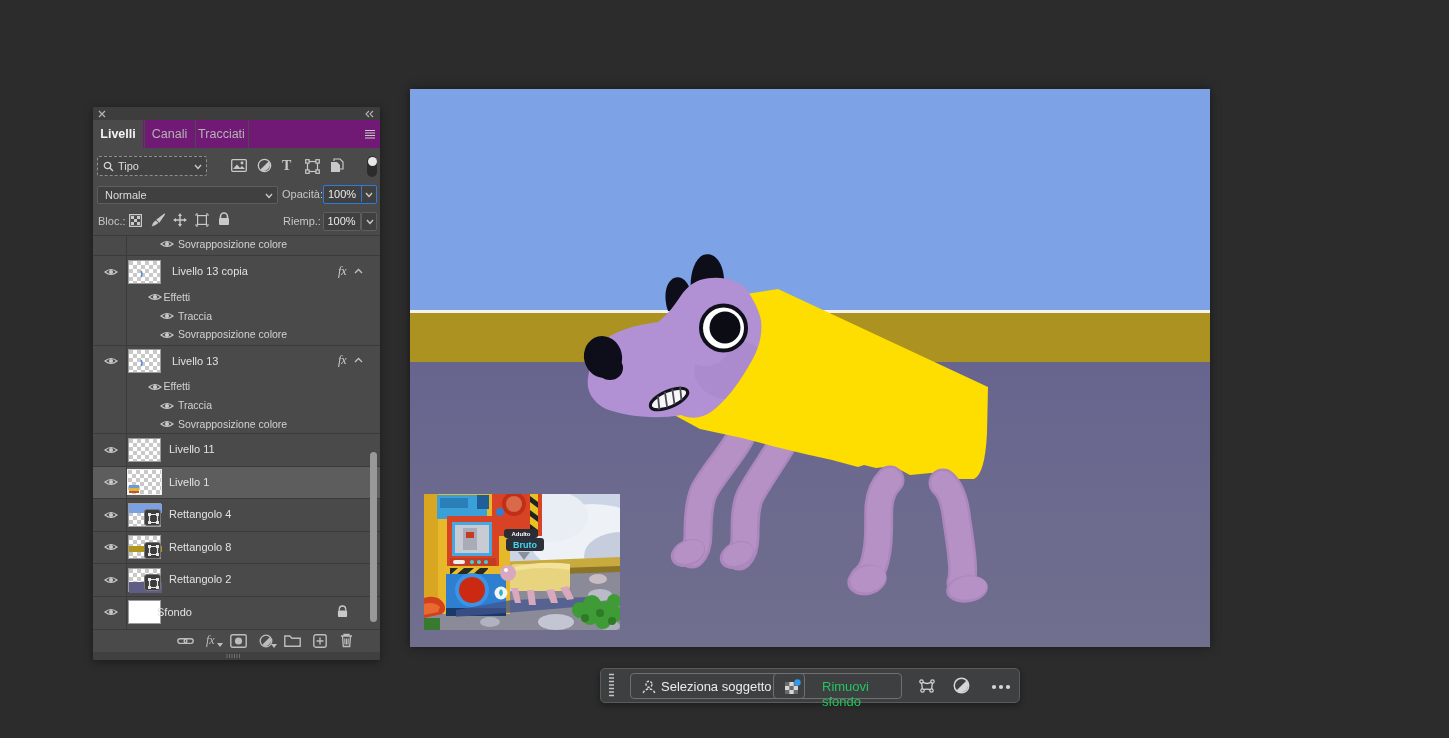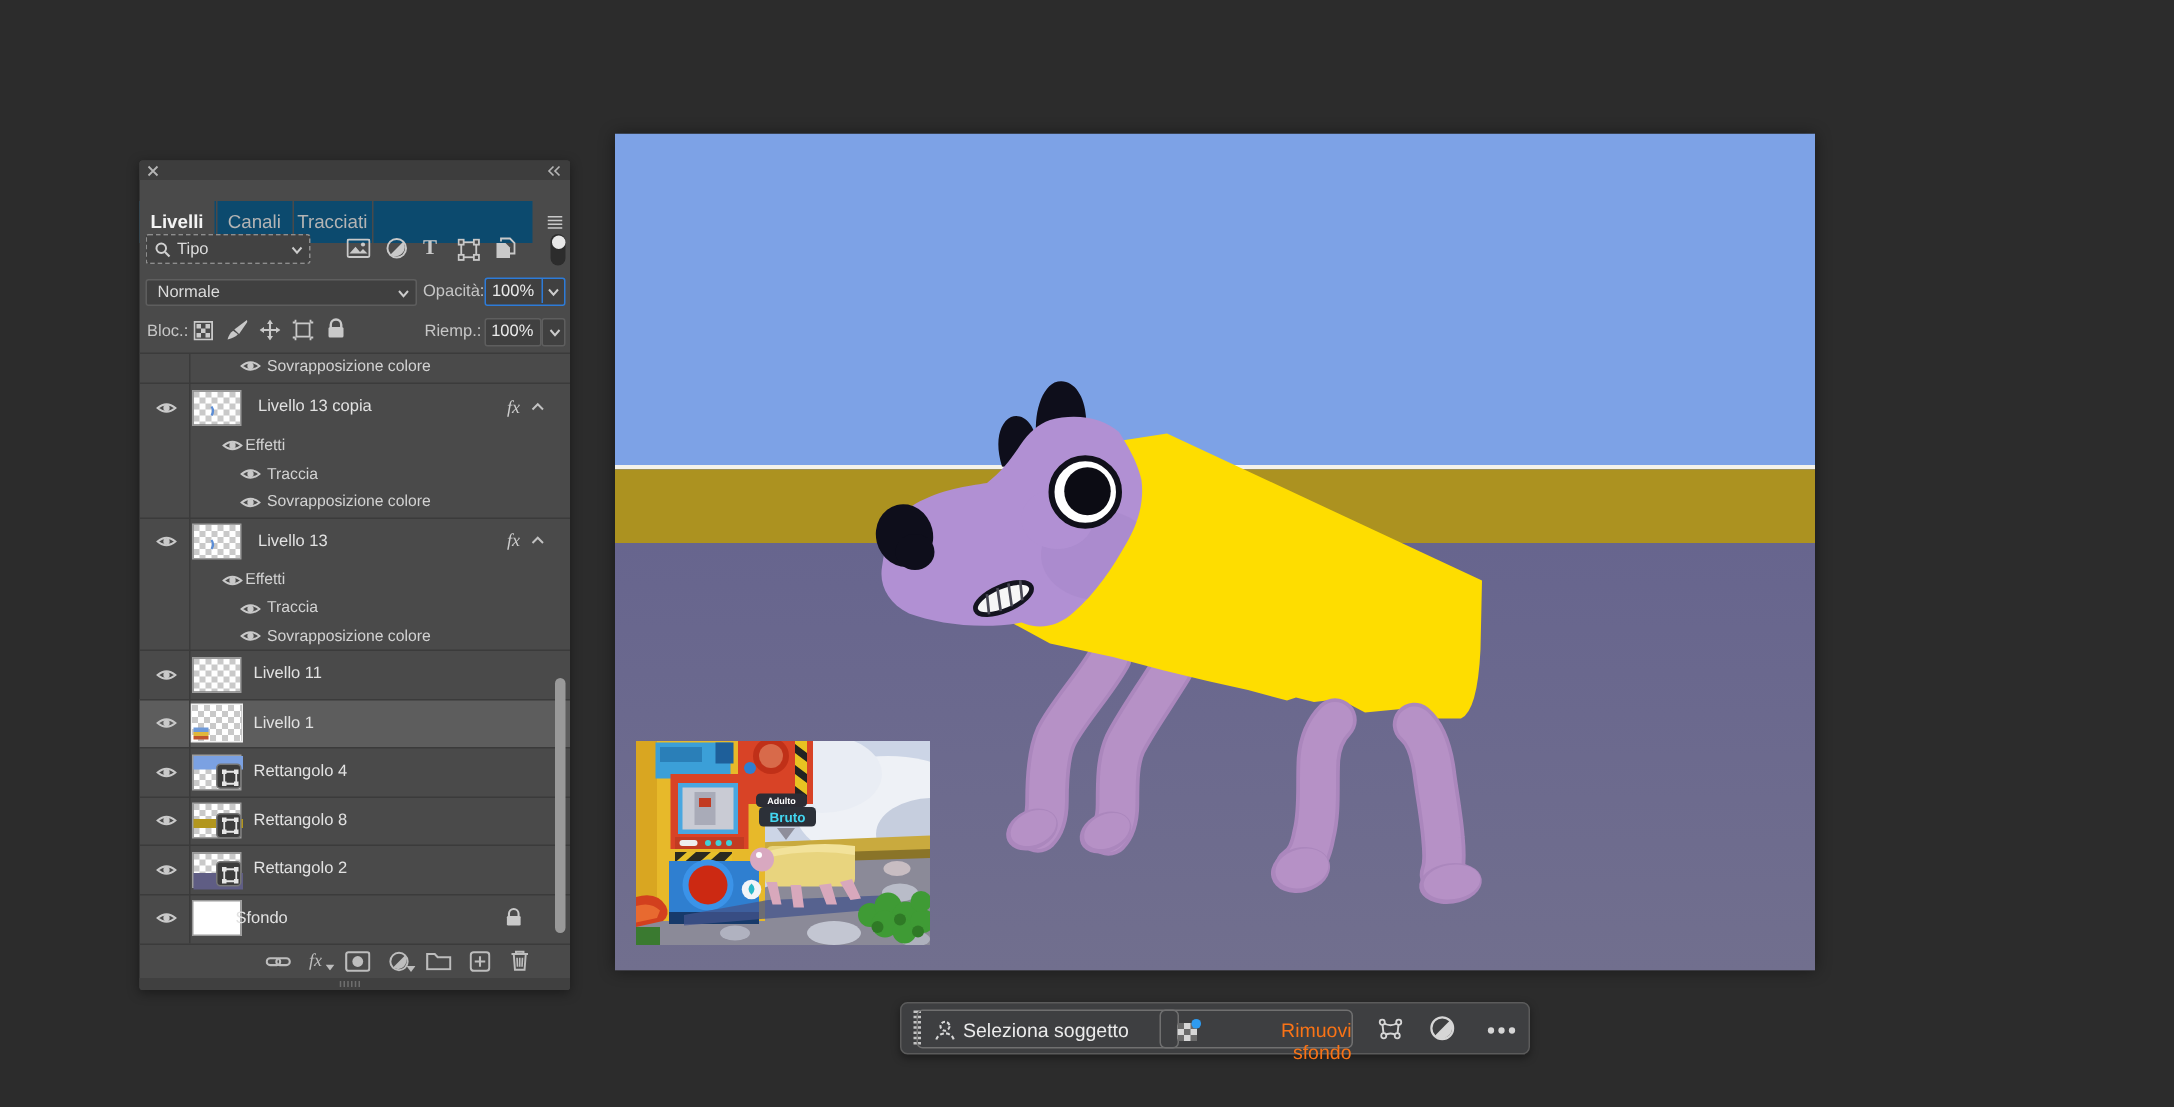--- a/index.html
+++ b/index.html
@@ -3,21 +3,21 @@
 <meta charset="utf-8">
 <style>
   html,body{margin:0;padding:0;background:#2c2c2c;}
   *{box-sizing:border-box;font-family:"Liberation Sans",sans-serif;}
   #stage{position:relative;width:1449px;height:738px;background:#2c2c2c;overflow:hidden;}
   #canvaswrap{position:absolute;left:410px;top:89px;width:800px;height:558px;box-shadow:0 0 10px rgba(0,0,0,.45);}
   #panel{position:absolute;left:93px;top:107px;width:287px;height:553px;background:#4a4a4a;border-radius:2px;box-shadow:0 2px 8px rgba(0,0,0,.4);font-size:11px;color:#d6d6d6;}
   #taskbar{position:absolute;left:600px;top:668px;width:420px;height:35px;background:#3e3f41;border:1px solid #5b5b5b;border-radius:5px;box-shadow:0 2px 6px rgba(0,0,0,.4);}
   #panel .abs{position:absolute;}
   #ptitle{left:0;top:0;width:287px;height:12.5px;background:#3d3d3d;border-radius:2px 2px 0 0;}
-  #ptabs{left:0;top:27px;width:262px;height:28px;background:#0c4a6e;}
+  #ptabs{left:0;top:13px;width:287px;height:28px;background:#701a75;}
   .tab{position:absolute;top:0;height:28px;line-height:28px;text-align:center;font-size:12.5px;color:#b4b4b4;}
   .tabsep{position:absolute;top:0;width:1.5px;height:28px;background:#4a4a4a;}
   #tab1{background:#4a4a4a;color:#f4f4f4;font-weight:bold;}
   .field{position:absolute;background:#404040;border:1px solid #5e5e5e;border-radius:2px;color:#dcdcdc;}
   .lbl{position:absolute;font-size:11px;color:#c6c6c6;}
   .rowline{position:absolute;left:0;width:287px;height:1px;background:#3b3b3b;}
   .eyewrap{position:absolute;width:14px;height:10px;}
   .thumb{position:absolute;width:33px;height:24px;border:1px solid #9b9b9b;background-image:conic-gradient(#ffffff 25%,#c9c9c9 0 50%,#ffffff 0 75%,#c9c9c9 0);background-size:8px 8px;}
   .lname{position:absolute;font-size:11px;color:#e2e2e2;white-space:nowrap;}
   .sname{position:absolute;font-size:10.5px;color:#d2d2d2;white-space:nowrap;}
@@ -492,41 +492,41 @@
           <path d="M1,0 v4 M3.5,0 v4 M6,0 v4 M8.5,0 v4 M11,0 v4 M13.5,0 v4" stroke="#6e6e6e" stroke-width="1"></path>
         </svg>
     </div>
   </div>
   <div id="taskbar">
     <svg class="abs" style="position:absolute;left:7px;top:4px" width="7" height="25" viewBox="0 0 7 25">
         <g stroke="#c4c4c4" stroke-width="1.6">
           <path d="M1,1.5 h5 M1,5 h5 M1,8.5 h5 M1,12 h5 M1,15.5 h5 M1,19 h5 M1,22.5 h5"></path>
         </g>
       </svg>
-    <div style="position:absolute;left:10px;top:4px;width:175px;height:26px;border:1px solid #707070;border-radius:4px;">
+    <div style="position:absolute;left:29px;top:4px;width:175px;height:26px;border:1px solid #707070;border-radius:4px;">
       <svg style="position:absolute;left:10px;top:4.5px" width="16" height="16" viewBox="0 0 16 16">
           <circle cx="8" cy="5.2" r="3" fill="none" stroke="#d8d8d8" stroke-width="1.4" stroke-dasharray="2.4 1.4"></circle>
           <path d="M2.2,14 a6,5.5 0 0 1 11.6,0" fill="none" stroke="#d8d8d8" stroke-width="1.4" stroke-dasharray="2.6 1.5"></path>
         </svg>
       <span style="position:absolute;left:30px;top:4.5px;font-size:13px;color:#ebebeb;">Seleziona soggetto</span>
     </div>
     <div style="position:absolute;left:172px;top:4px;width:129px;height:26px;border:1px solid #707070;border-radius:4px;">
       <svg style="position:absolute;left:10px;top:5px" width="17" height="16" viewBox="0 0 17 16">
           <rect x="1" y="3" width="13" height="12" rx="2" fill="#d6d6d6"></rect>
           <path d="M1,3 h13 v12 h-13 Z" fill="none"></path>
           <g fill="#6a6a6a">
             <rect x="1" y="3" width="4.33" height="4"></rect>
             <rect x="9.67" y="3" width="4.33" height="4"></rect>
             <rect x="5.33" y="7" width="4.33" height="4"></rect>
             <rect x="1" y="11" width="4.33" height="4"></rect>
             <rect x="9.67" y="11" width="4.33" height="4"></rect>
           </g>
           <circle cx="13.5" cy="3.5" r="3.2" fill="#2e9bf0"></circle>
         </svg>
-      <span style="position:absolute;left:48px;top:4.5px;font-size:13px;color:#f97316;text-align:right;">Rimuovi sfondo</span>
+      <span style="position:absolute;left:48px;top:4.5px;font-size:13px;color:#22c55e;">Rimuovi sfondo</span>
     </div>
     <svg style="position:absolute;left:317px;top:8px" width="18" height="18" viewBox="0 0 18 18">
         <path d="M3.5,4.5 C7,7 11,7 14.5,4.5 L13.5,13.5 C10,11.5 8,11.5 4.5,13.5 Z" fill="none" stroke="#d6d6d6" stroke-width="1.3"></path>
         <g fill="#3e3f41" stroke="#d6d6d6" stroke-width="1.2">
           <circle cx="3.5" cy="4.5" r="1.7"></circle>
           <circle cx="14.5" cy="4.5" r="1.7"></circle>
           <circle cx="13.5" cy="13.5" r="1.7"></circle>
           <circle cx="4.5" cy="13.5" r="1.7"></circle>
         </g>
       </svg>

